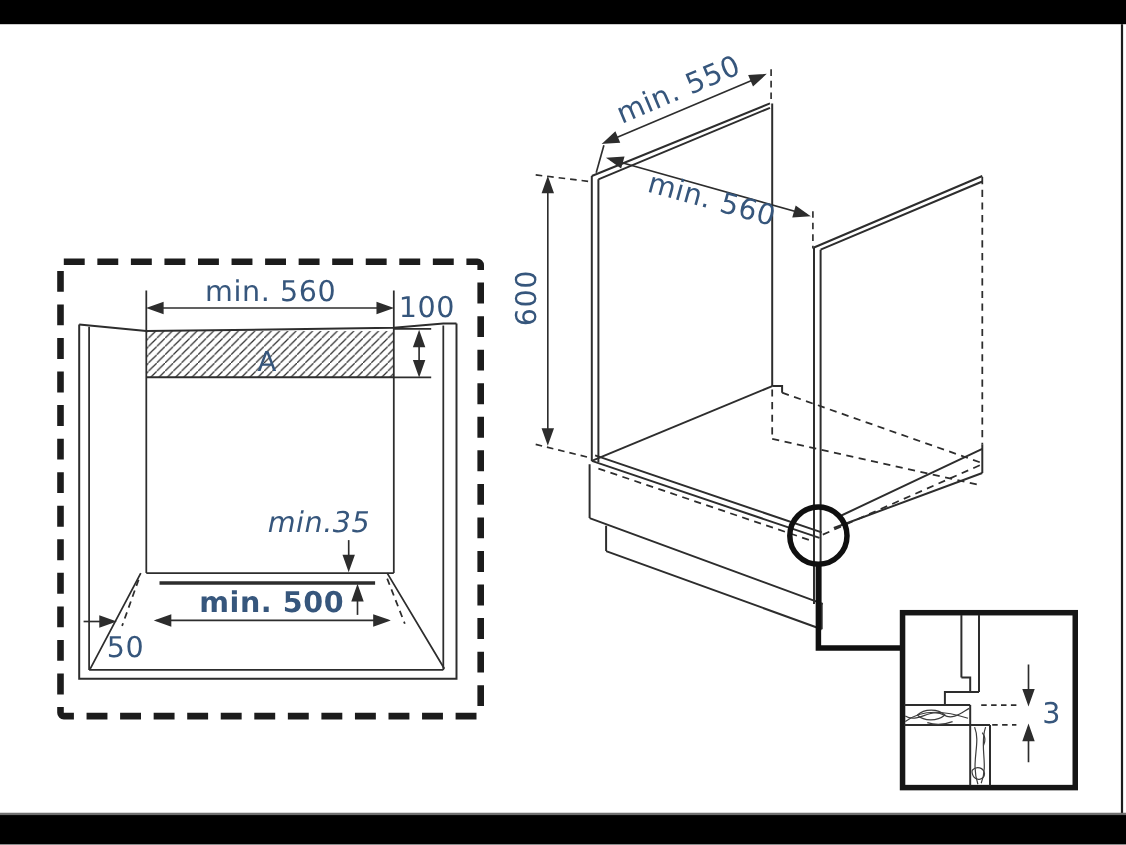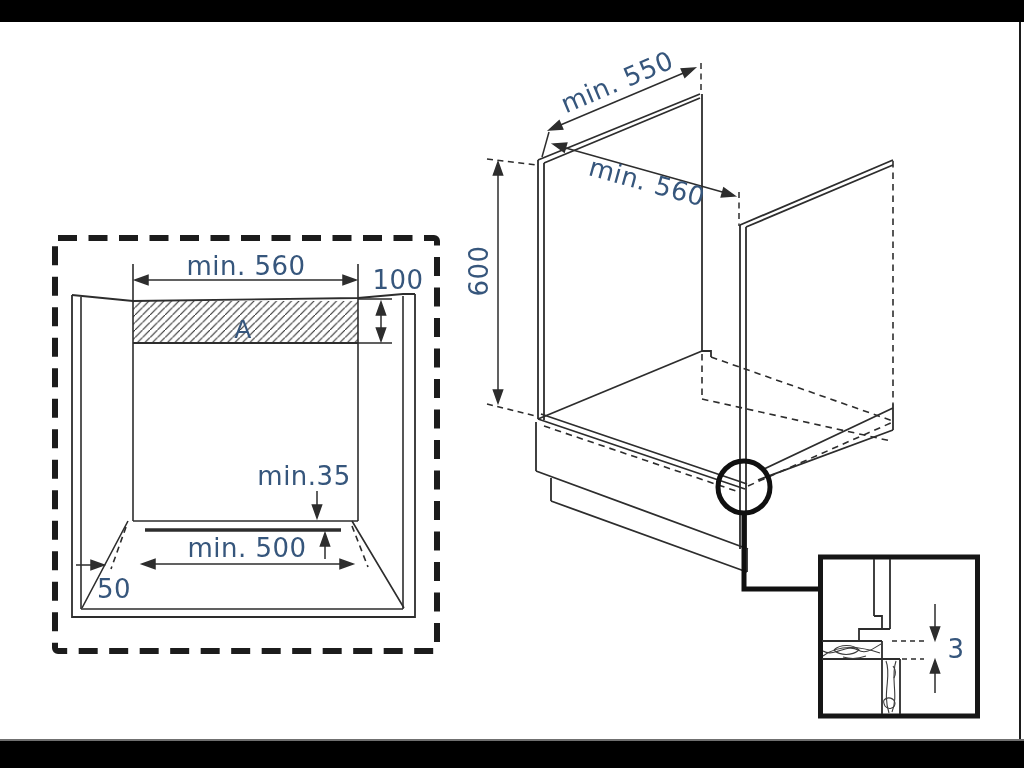--- a/index.html
+++ b/index.html
@@ -157,24 +157,24 @@
       <g stroke-width="1.5">
         <path d="M935,604 L935,628"></path>
         <use href="#ah" transform="translate(935,640) rotate(90)"></use>
         <path d="M935,673 L935,693"></path>
         <use href="#ah" transform="translate(935,660) rotate(-90)"></use>
       </g>
     </g>
   </svg>
 
   <div class="lbl" style="left:246px;top:266px;">min. 560</div>
-  <div class="lbl" style="left:398px;top:280px;">100</div>
+  <div class="lbl" style="left:388px;top:280px;">100</div>
   <div class="lbl small" style="left:243px;top:329px;">A</div>
-  <div class="lbl" style="left:304px;top:476px;">min.35</div>
-  <div class="lbl" style="left:247px;top:548px;">min. 500</div>
+  <div class="lbl" style="left:290px;top:476px;font-style:italic;">min.35</div>
+  <div class="lbl" style="left:247px;top:548px;font-weight:bold;">min. 500</div>
   <div class="lbl" style="left:114px;top:589px;">50</div>
 
   <div class="lbl" style="left:617px;top:82px;--rot:-23deg;">min. 550</div>
   <div class="lbl" style="left:647px;top:182px;--rot:15.5deg;">min. 560</div>
   <div class="lbl" style="left:479px;top:271px;--rot:-90deg;">600</div>
 
   <div class="lbl" style="left:956px;top:649px;">3</div>
 </div>
 
 </body></html>

